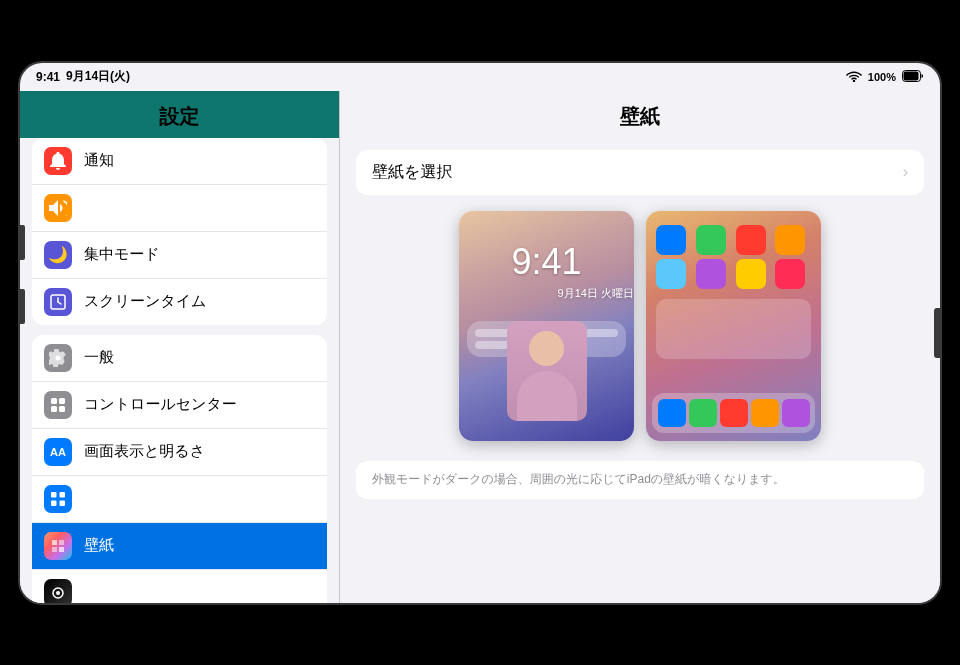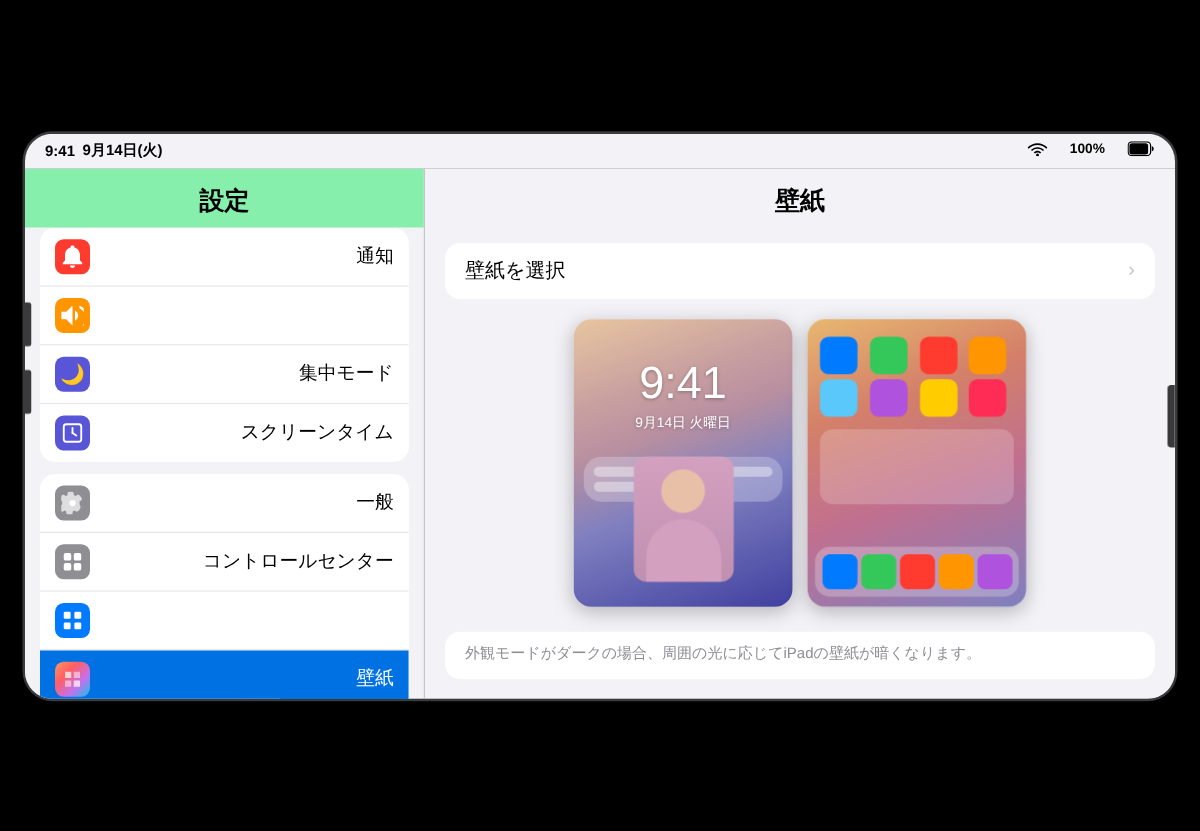--- a/index.html
+++ b/index.html
@@ -9,21 +9,21 @@
       height: 665px;
       background: #000;
       display: flex;
       align-items: center;
       justify-content: center;
       font-family: -apple-system, 'Helvetica Neue', sans-serif;
     }
 
     .ipad-frame {
       width: 920px;
-      height: 452px;
+      height: 540px;
       background: #1c1c1e;
       border-radius: 22px;
       overflow: hidden;
       display: flex;
       flex-direction: column;
       position: relative;
       box-shadow: 0 0 0 2px #3a3a3c, 0 20px 60px rgba(0,0,0,0.8);
     }
 
     
@@ -41,22 +41,22 @@
       display: flex;
       align-items: center;
       gap: 6px;
       font-size: 12px;
       font-weight: 600;
       color: #000;
     }
 
     .status-bar-right {
       display: flex;
-      align-items: flex-start;
-      gap: 18px;
+      align-items: center;
+      gap: 6px;
     }
 
     .status-icon {
       font-size: 11px;
       color: #000;
       font-weight: 600;
     }
 
     
     .main-content {
@@ -75,28 +75,27 @@
       border-right: 1px solid #c6c6c8;
       flex-shrink: 0;
     }
 
     .sidebar-header {
       padding: 12px 16px 8px;
       font-size: 20px;
       font-weight: 700;
       color: #000;
       text-align: center;
-      background: #86efac;
+      background: #0f766e;
     }
 
     .sidebar-list {
       flex: 1;
       overflow-y: auto;
       padding: 0 12px;
-      text-align: right;
     }
 
     .sidebar-section {
       background: #fff;
       border-radius: 12px;
       margin-bottom: 10px;
       overflow: hidden;
     }
 
     .sidebar-item {
@@ -213,21 +212,21 @@
       font-size: 36px;
       font-weight: 200;
       text-shadow: 0 1px 3px rgba(0,0,0,0.3);
     }
 
     .lock-screen-date {
       position: absolute;
       top: 75px;
       left: 0;
       right: 0;
-      text-align: center;
+      text-align: right;
       color: #fff;
       font-size: 11px;
       text-shadow: 0 1px 3px rgba(0,0,0,0.3);
     }
 
     .wallpaper-preview.home-screen {
       background: linear-gradient(160deg, #e8b870 0%, #d4806a 30%, #c07090 60%, #8080c0 100%);
       position: relative;
       display: grid;
       padding: 10px 6px;
@@ -508,20 +507,26 @@
                 <rect x="2" y="2" width="6" height="6" rx="1.5" fill="white"></rect>
                 <rect x="10" y="2" width="6" height="6" rx="1.5" fill="white"></rect>
                 <rect x="2" y="10" width="6" height="6" rx="1.5" fill="white"></rect>
                 <rect x="10" y="10" width="6" height="6" rx="1.5" fill="white"></rect>
               </svg>
             </div>
             <span class="item-label">コントロールセンター</span>
           </div>
           <div class="sidebar-item">
             <div class="item-icon" style="background:#007aff;">
+              <span style="color:white;font-size:11px;font-weight:700;">AA</span>
+            </div>
+            <span class="item-label">画面表示と明るさ</span>
+          </div>
+          <div class="sidebar-item">
+            <div class="item-icon" style="background:#007aff;">
               <svg width="16" height="16" viewBox="0 0 16 16" fill="white">
                 <rect x="1" y="1" width="5.5" height="5.5" rx="1" fill="white"></rect>
                 <rect x="9.5" y="1" width="5.5" height="5.5" rx="1" fill="white"></rect>
                 <rect x="1" y="9.5" width="5.5" height="5.5" rx="1" fill="white"></rect>
                 <rect x="9.5" y="9.5" width="5.5" height="5.5" rx="1" fill="white"></rect>
               </svg>
             </div>
           </div>
           <div class="sidebar-item active">
             <div class="item-icon" style="background:linear-gradient(135deg,#ff9966,#ff5e62,#c471ed,#12c2e9);">

